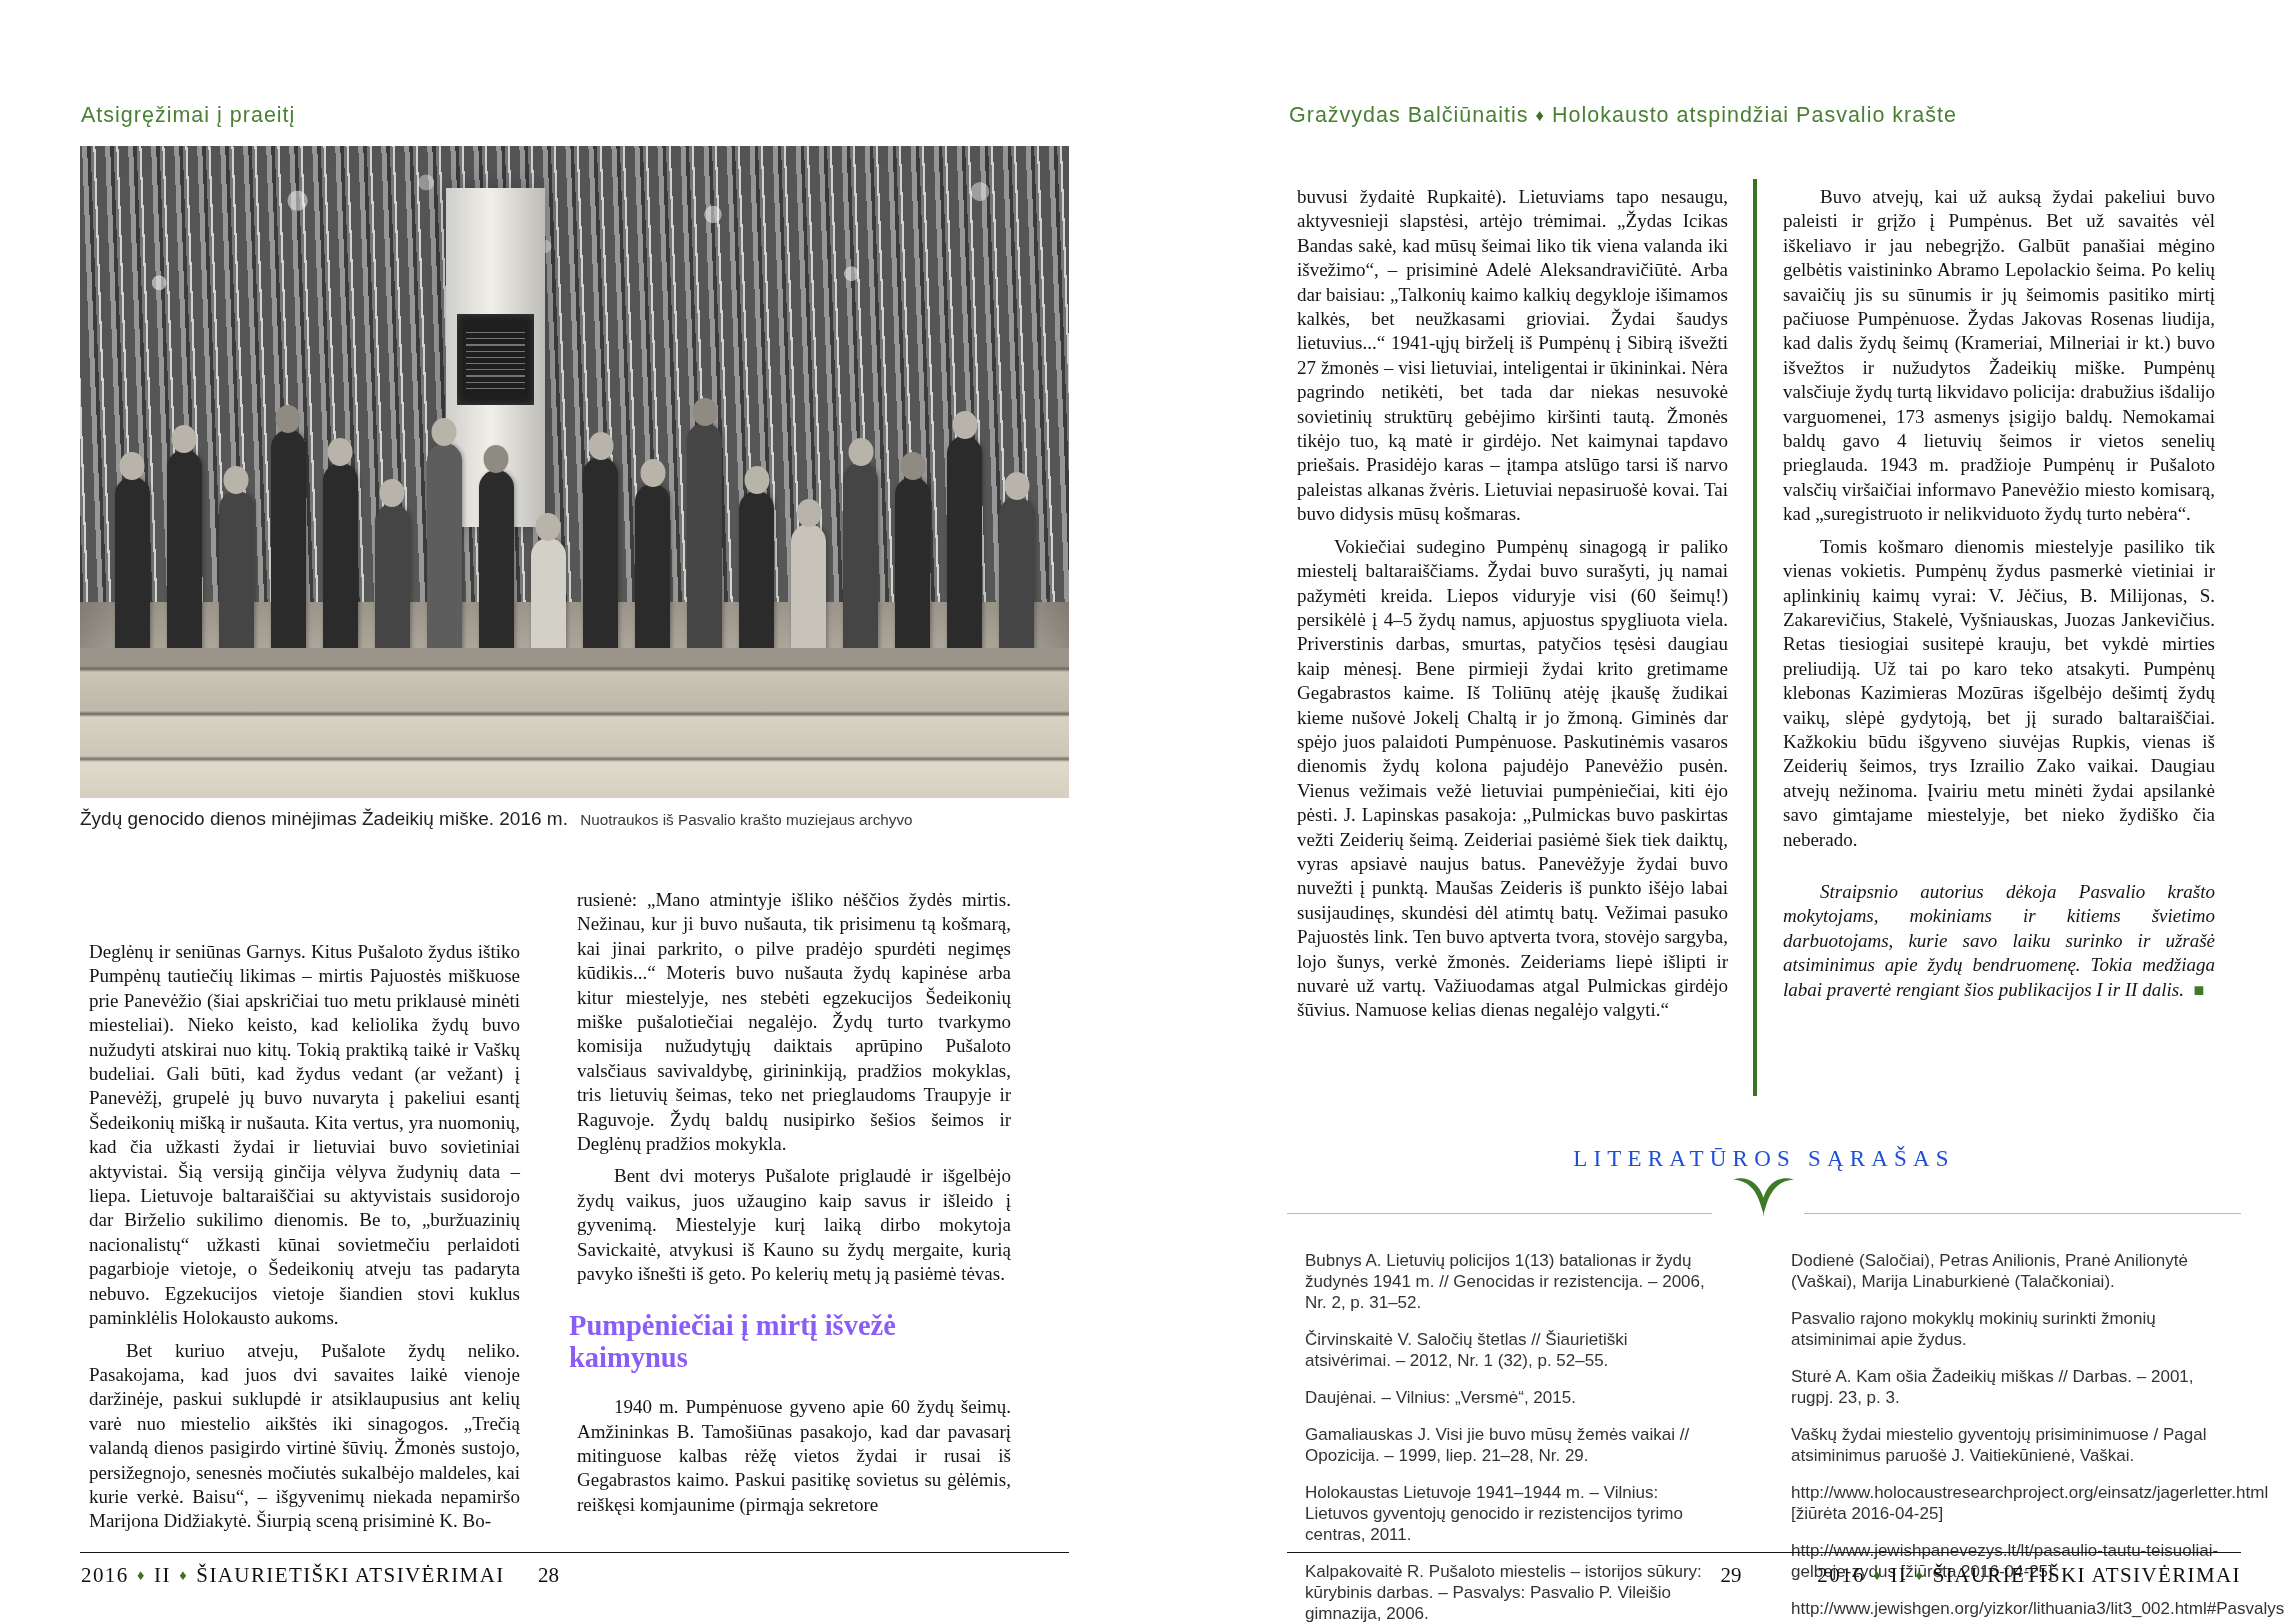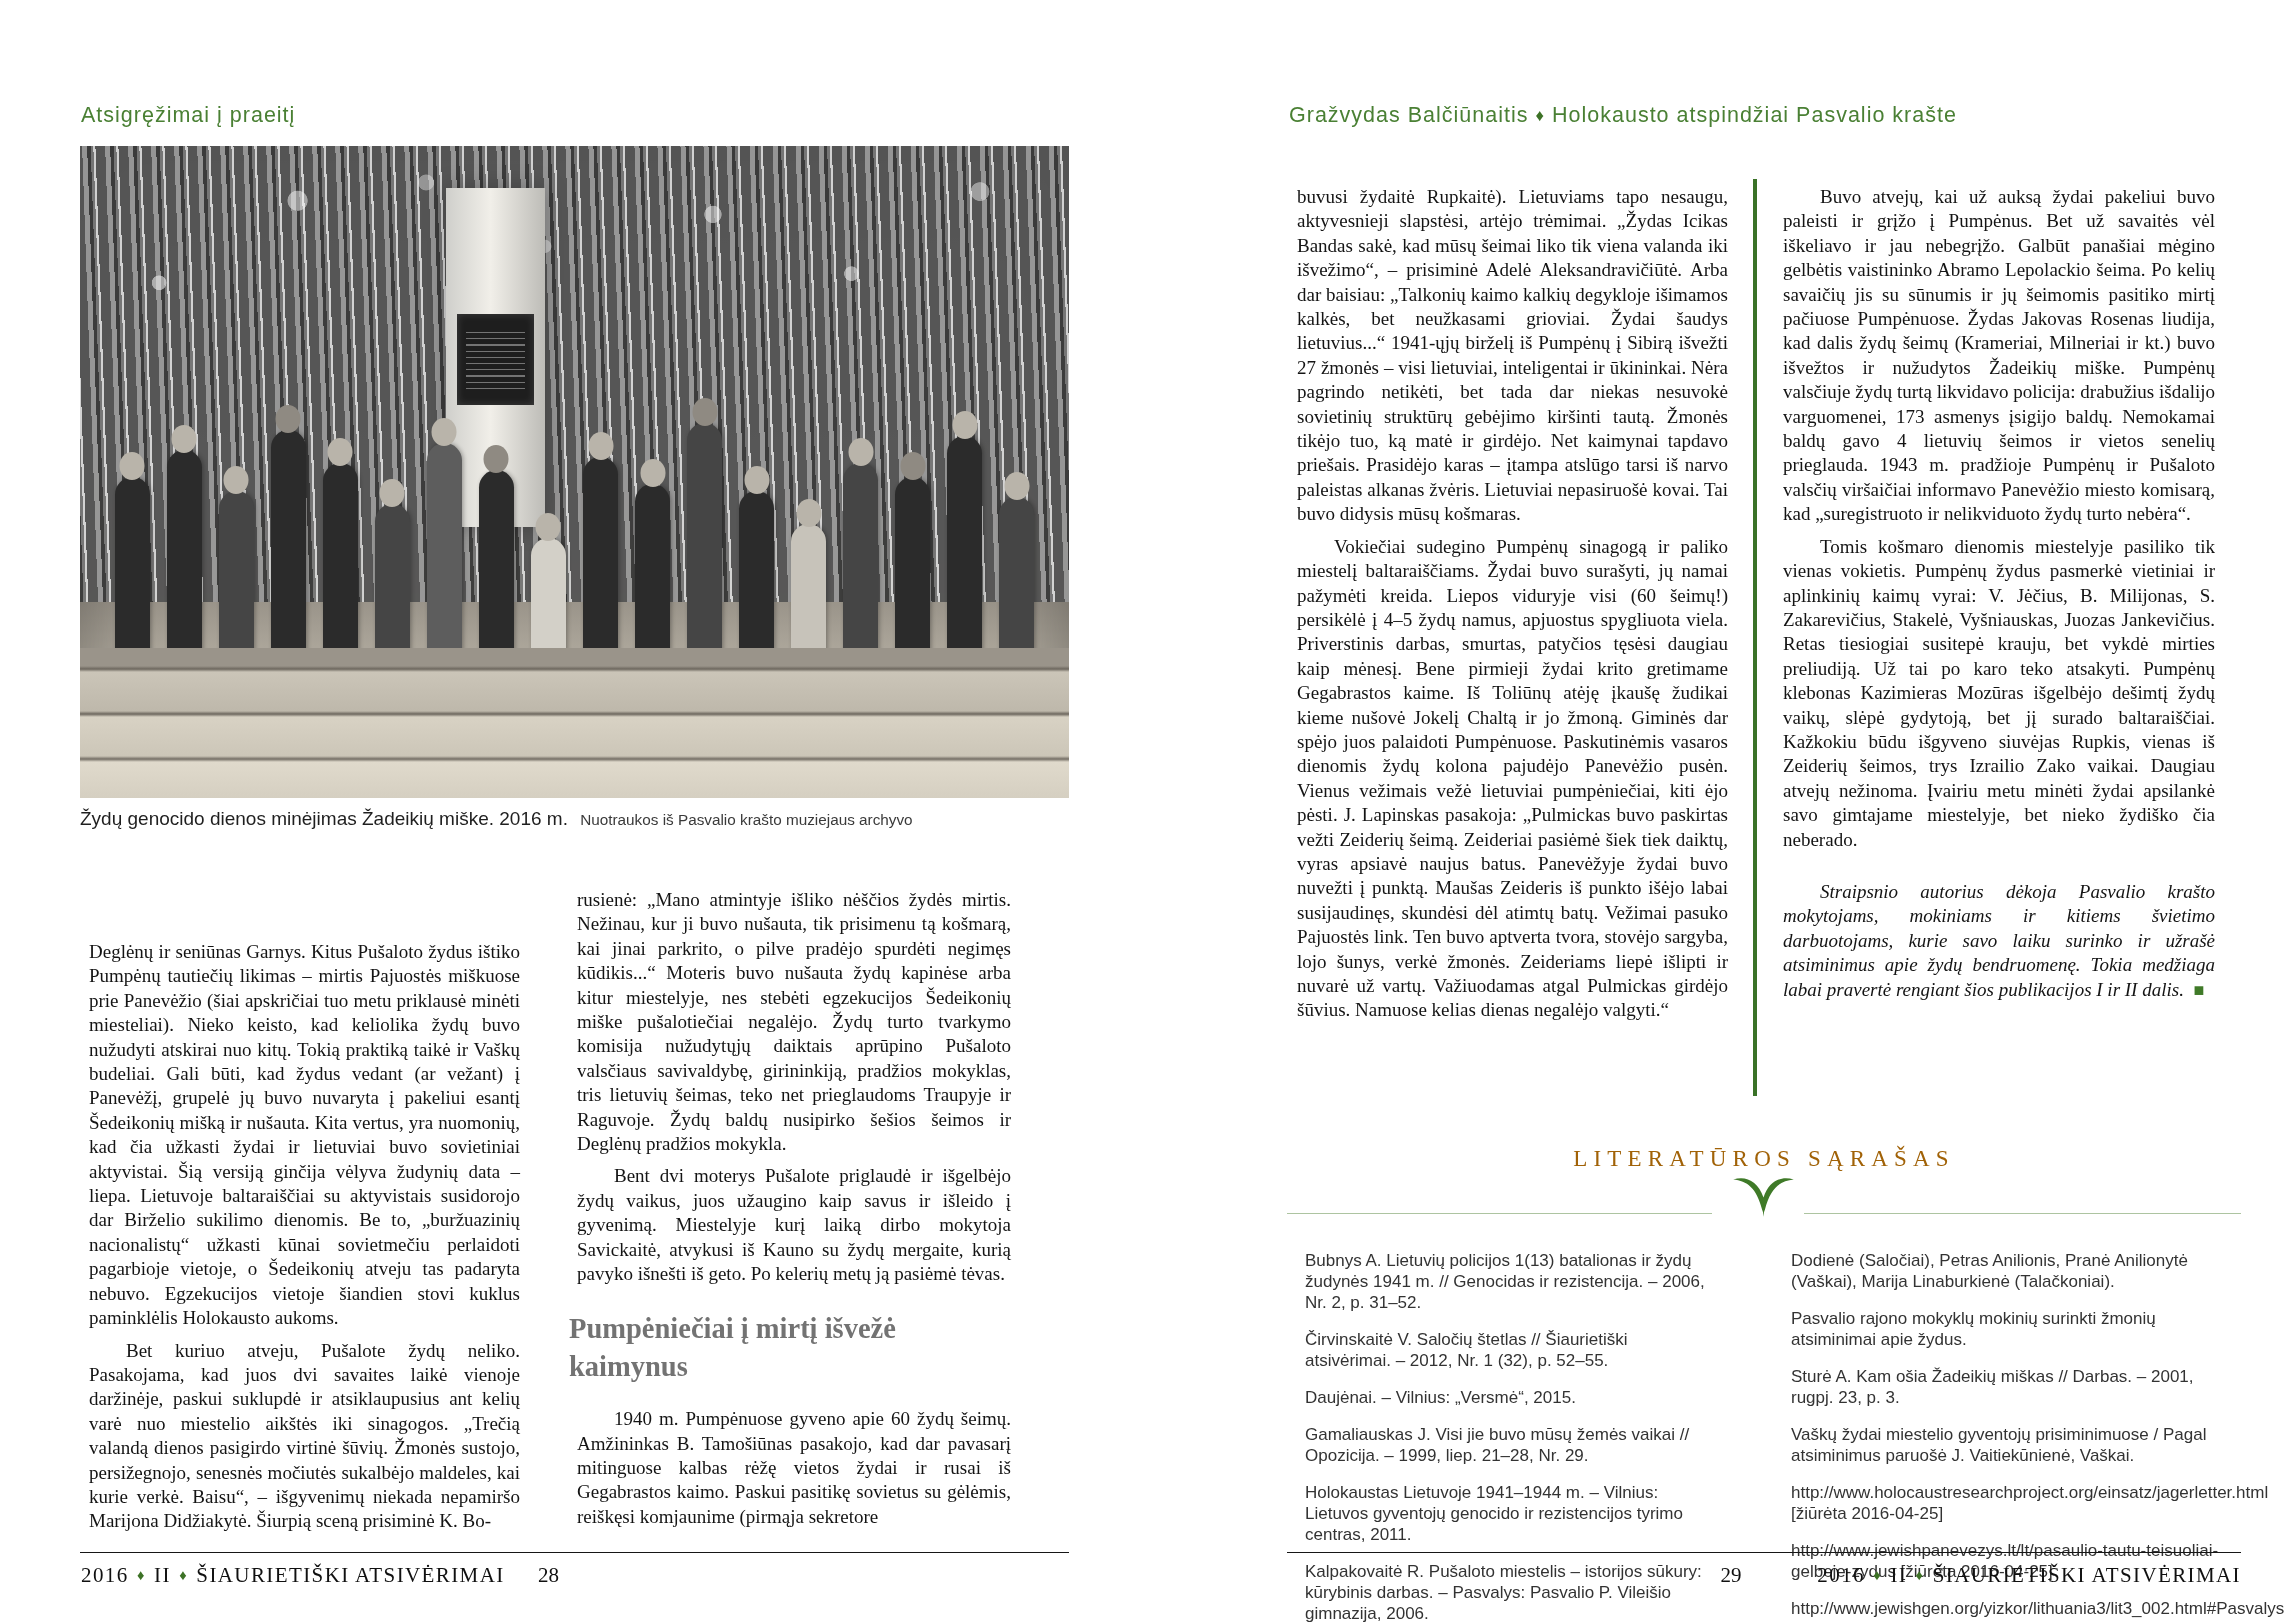--- a/index.html
+++ b/index.html
@@ -59,31 +59,31 @@
   .caption .credit{font-size:15.3px;color:#3a3a3a;margin-left:7px;}
 
   
   .col{position:absolute;font-size:19px;line-height:24.4px;text-align:justify;color:#141414;}
   .col p{margin:8px;}
   .col p.ind{text-indent:37px;}
   .lcol1{left:81px;top:932px;width:447px;}
   .lcol2{left:569px;top:880px;width:450px;}
   .rcol1{left:1289px;top:177px;width:447px;}
   .rcol2{left:1775px;top:177px;width:448px;}
-  .subhead{font-family:"Liberation Serif",serif;font-weight:bold;color:#737373;
-           font-size:28.5px;line-height:38px;margin:23.6px 0 21px 0 !important;text-align:left;text-indent:0 !important;}
+  .subhead{font-family:"Liberation Serif",serif;font-weight:bold;color:#8b5cf6;
+           font-size:28.5px;line-height:32px;margin:23.6px 0 21px 0 !important;text-align:left;text-indent:0 !important;}
   .ack{font-style:italic;margin-top:28px !important;}
   .end-mark{color:#3f7a28;font-style:normal;font-size:18px;padding-left:9.7px;}
 
   
   .vrule{position:absolute;left:1753px;top:179px;width:4.2px;height:917px;background:#3a7227;}
 
   
   .lit-head{position:absolute;left:1287px;top:1146px;width:954px;text-align:center;
-            font-family:"Liberation Serif",serif;font-size:23px;letter-spacing:6.2px;color:#a16207;}
+            font-family:"Liberation Serif",serif;font-size:23px;letter-spacing:6.2px;color:#1d4ed8;}
   .ornament{position:absolute;left:1729px;top:1174px;width:69px;height:44px;}
   .lit-line{position:absolute;top:1213px;height:1.4px;background:rgba(74,124,47,.45);}
   .lit-line.l{left:1287px;width:425px;}
   .lit-line.r{left:1804px;width:437px;}
   .lit-col{position:absolute;top:1234px;font-family:"Liberation Sans",sans-serif;
            font-size:17px;line-height:21px;color:#333;}
   .lit-col p{margin:16px;}
   .lit1{left:1289px;width:439px;}
   .lit2{left:1775px;width:468px;}
 

